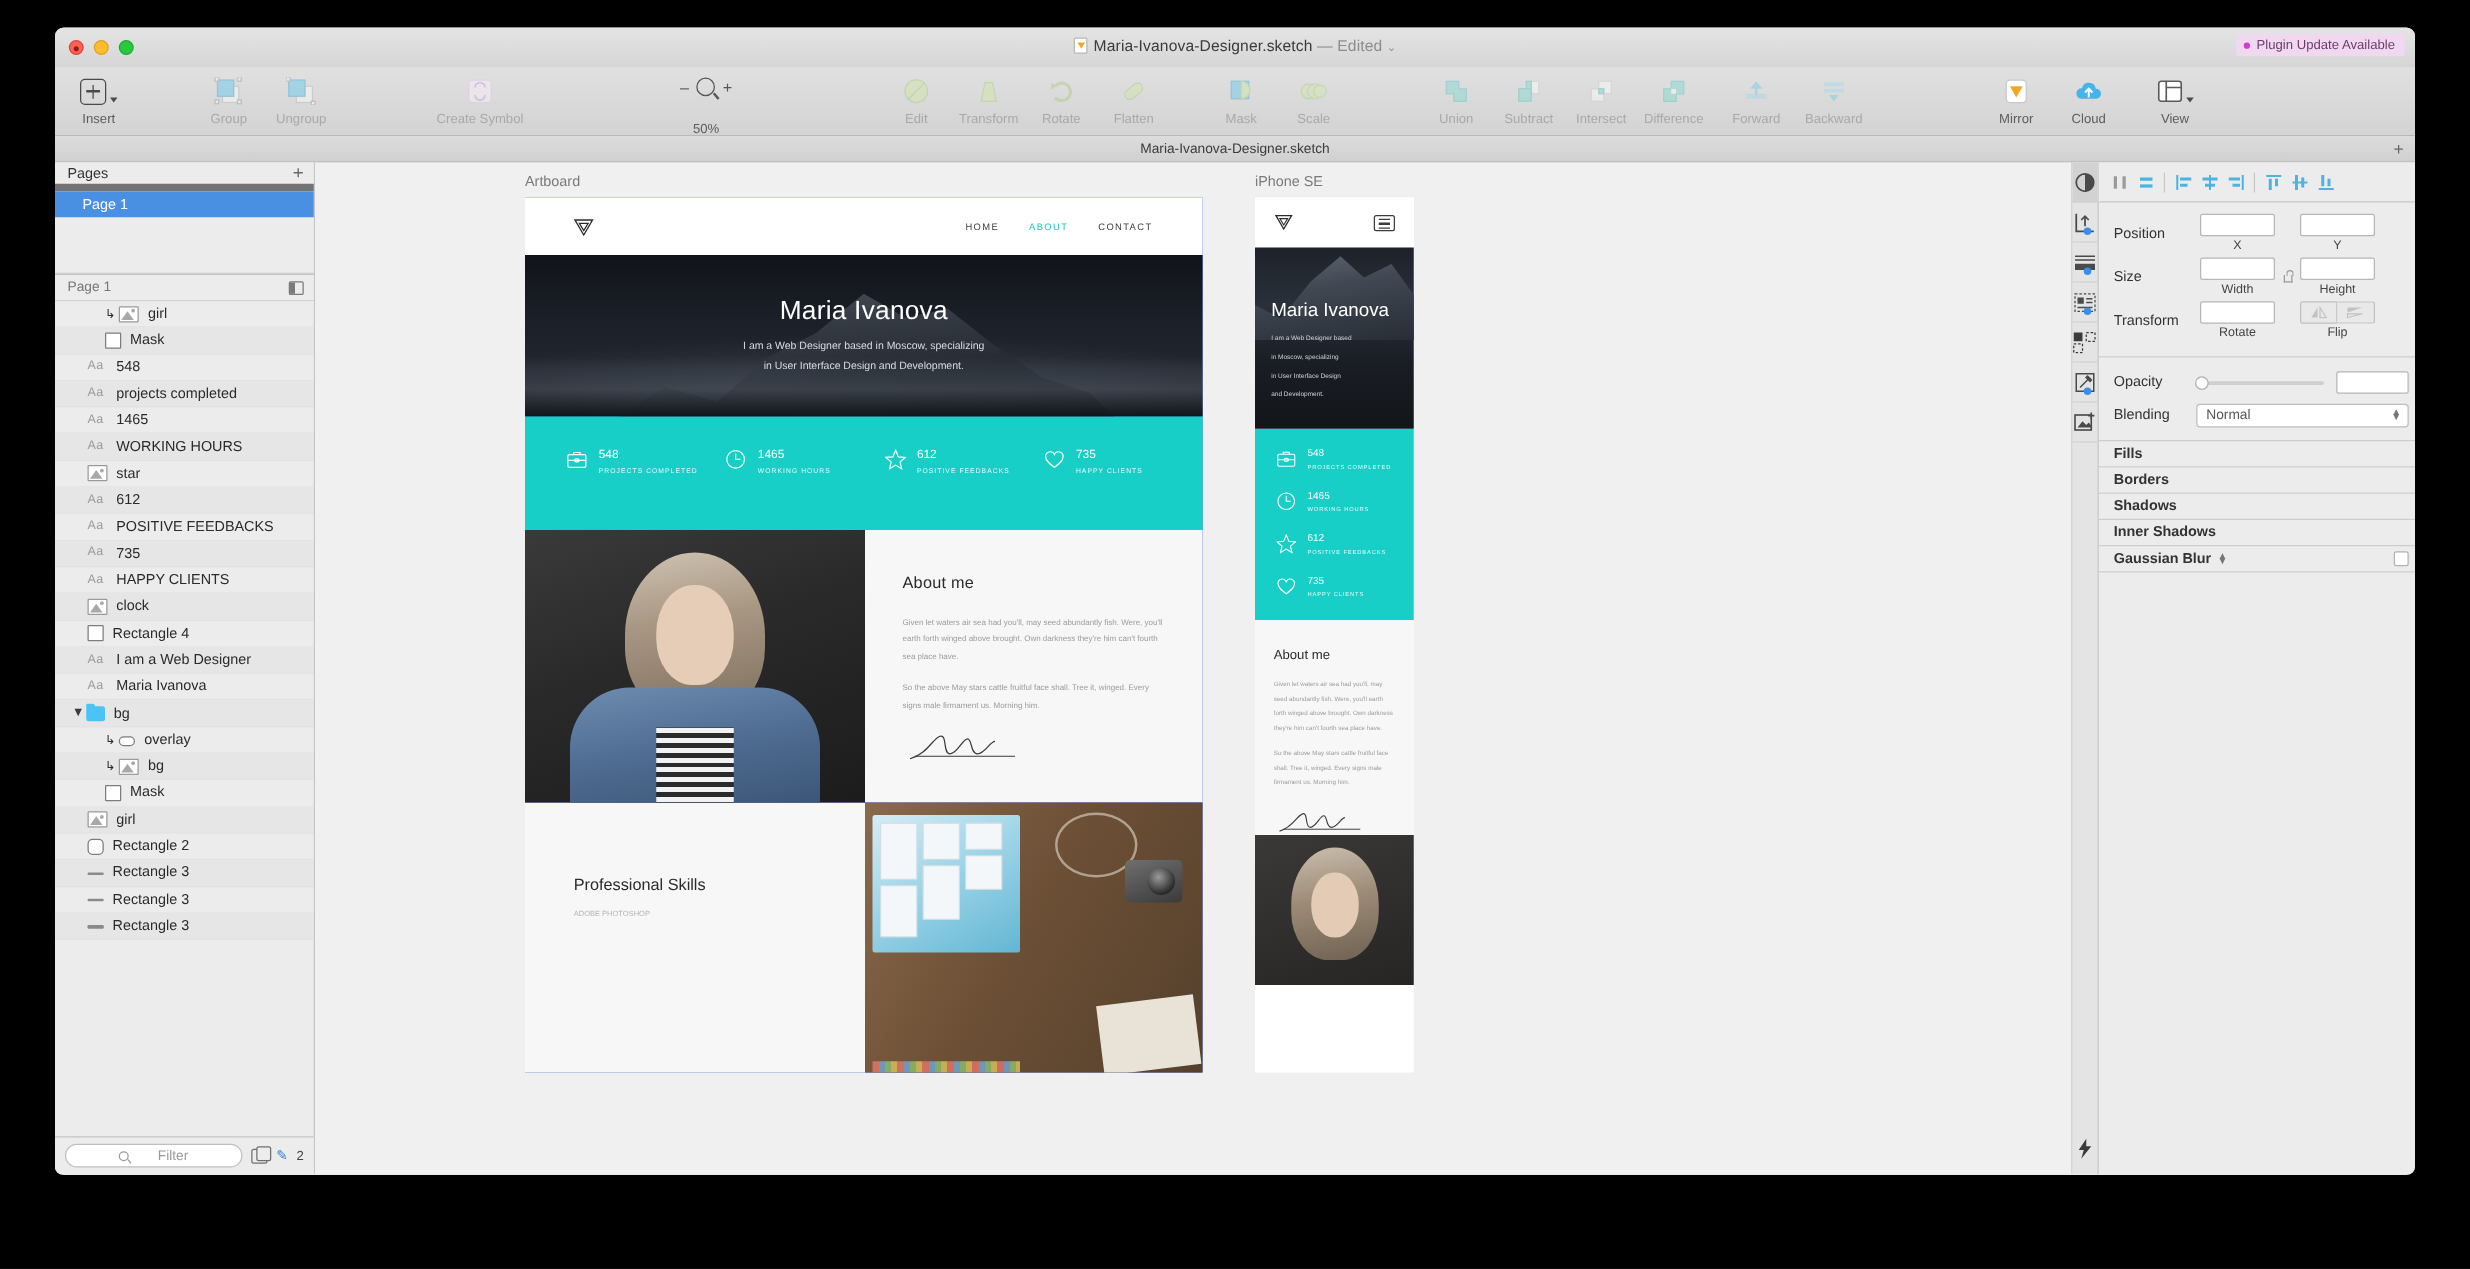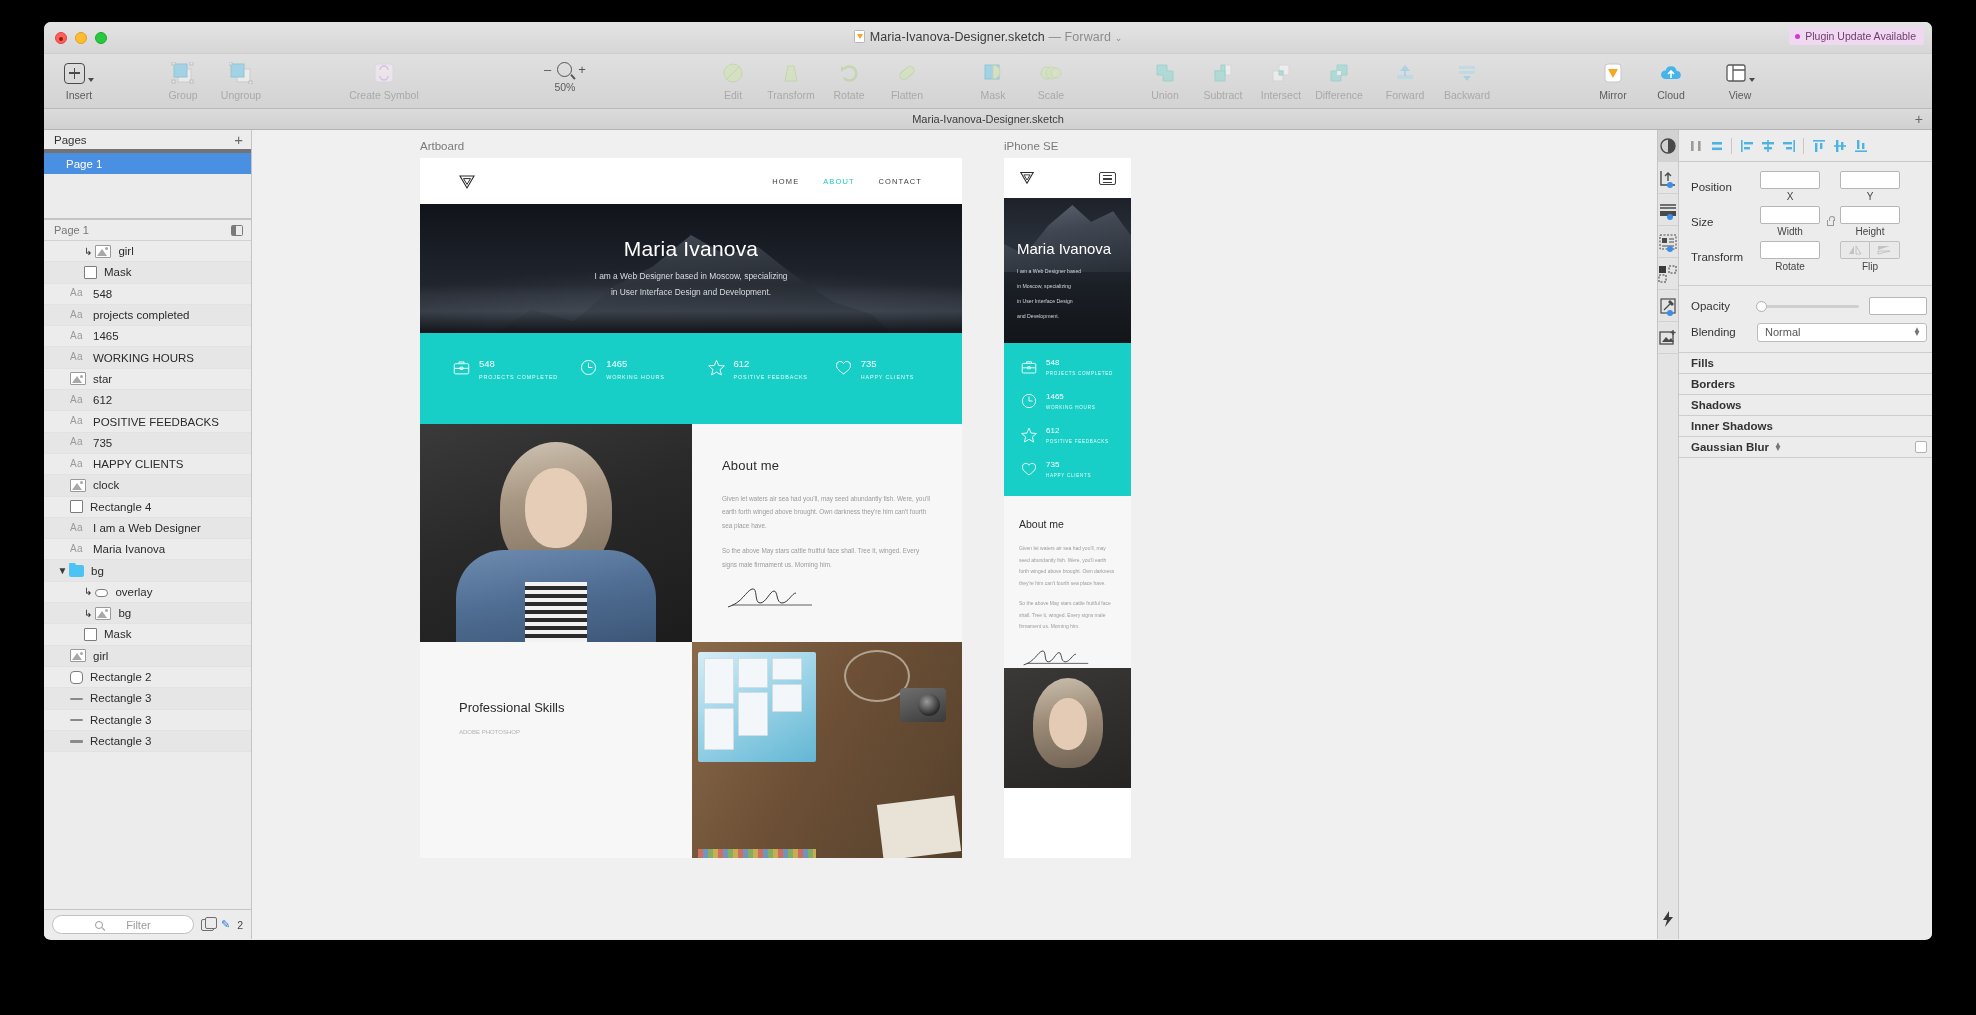--- a/index.html
+++ b/index.html
@@ -80,21 +80,21 @@
     content:""; position:absolute; background:#4a4a4a;
   }
   .ins-plus::before { left: 4px; right: 4px; top: 8.7px; height: 1.8px; }
   .ins-plus::after  { top: 4px; bottom: 4px; left: 8.7px; width: 1.8px; }
   .caret-dn { width:0;height:0;border-left:3.5px solid transparent;border-right:3.5px solid transparent;border-top:4.5px solid #4a4a4a; margin-left:3px; align-self:flex-end; margin-bottom:5px;}
 
   .zoomgrp { position:absolute; top: 8px; display:flex; flex-direction:column; align-items:center; }
   .zoomrow { display:flex; align-items:center; gap:6px; color:#555; }
   .zoomrow .mg { width: 15px; height: 15px; border: 1.6px solid #555; border-radius:50%; position: relative;}
   .zoomrow .mg::after{content:"";position:absolute;width:1.7px;height:6px;background:#555;right:-2px;bottom:-4px;transform:rotate(-40deg);}
-  .zoomval { font-size: 10.5px; color: #5d5d5d; margin-top: 4px; }
+  .zoomval { font-size: 10.5px; color: #5d5d5d; margin-top: 20px; }
 
   
   .tabbar {
     position: relative; height: 21px;
     background: linear-gradient(180deg,#dcdcdc,#d0d0d0);
     border-bottom: 1px solid #b4b4b4;
     display:flex; align-items:center; justify-content:center;
   }
   .tabbar .tabname { font-size: 11px; color: #3c3c3c; }
   .tabbar .tplus { position:absolute; right: 9px; font-size: 14px; color:#666; line-height:1; }
@@ -102,21 +102,21 @@
   
   .main { position: relative; height: 809px; display: flex; }
 
   
   .sidebar {
     width: 208px; background: #ececec; border-right: 1px solid #c4c4c4;
     display: flex; flex-direction: column;
   }
   .pages-hdr {
     height: 23px; display:flex; align-items:center; justify-content:space-between;
-    padding: 0 8px 0 10px; background:#ececec; border-bottom:4px solid #737373;gap:12px;
+    padding: 0 8px 0 10px; background:#ececec; border-bottom:6px solid #737373;gap:12px;
   }
   .pages-hdr span { font-size: 11.5px; color: #333; }
   .pages-hdr .plus { font-size: 15px; color:#6a6a6a; line-height:1; }
   .pages-list { background:#ececec; border-bottom:1px solid #c4c4c4; }
   .page-row { height: 21px; display:flex; align-items:center; padding-left: 22px; font-size: 11.5px; color:#2b2b2b;}
   .page-row.sel { background:#4a90e2; color:#fff; }
   .pages-pad { height: 44px; background:#ececec; }
 
   .layers-hdr {
     height: 22px; display:flex; align-items:center; justify-content:space-between;
@@ -333,21 +333,21 @@
 <div id="app">
 
   <div class="titlebar">
     <div class="traffic">
       <div class="tl red"></div>
       <div class="tl yellow"></div>
       <div class="tl green"></div>
     </div>
     <div class="doctitle">
       <span class="ficon"></span><span>Maria-Ivanova-Designer.sketch</span>
-      <span class="edited">— Forward</span>
+      <span class="edited">— Edited</span>
       <span class="chev">⌄</span>
     </div>
     <div class="plugin-badge">
       <span class="dot"></span>
       <span>Plugin Update Available</span>
     </div>
   </div>
 
   <div class="toolbar">
 

